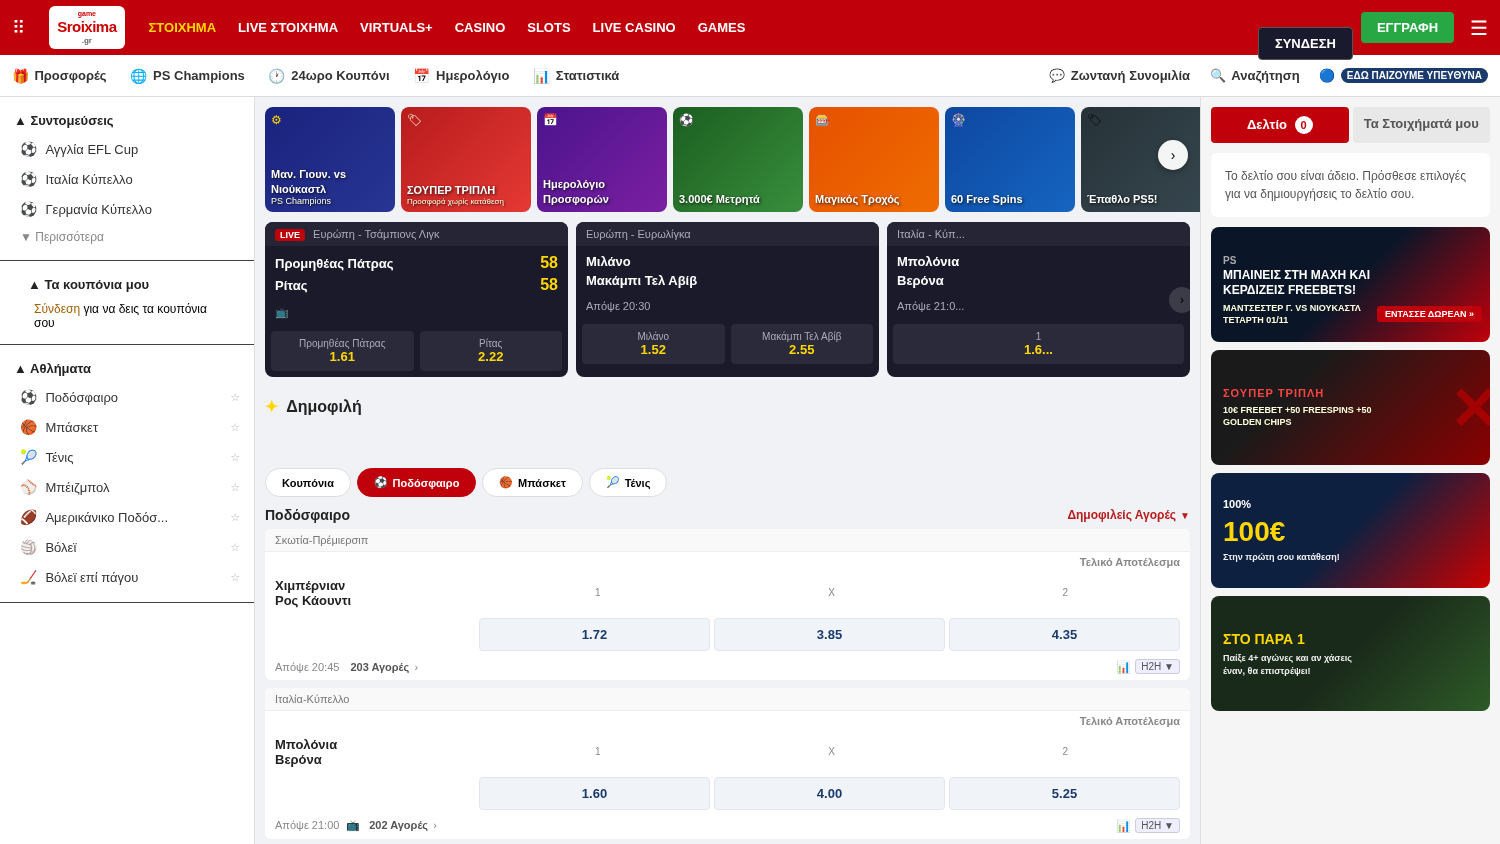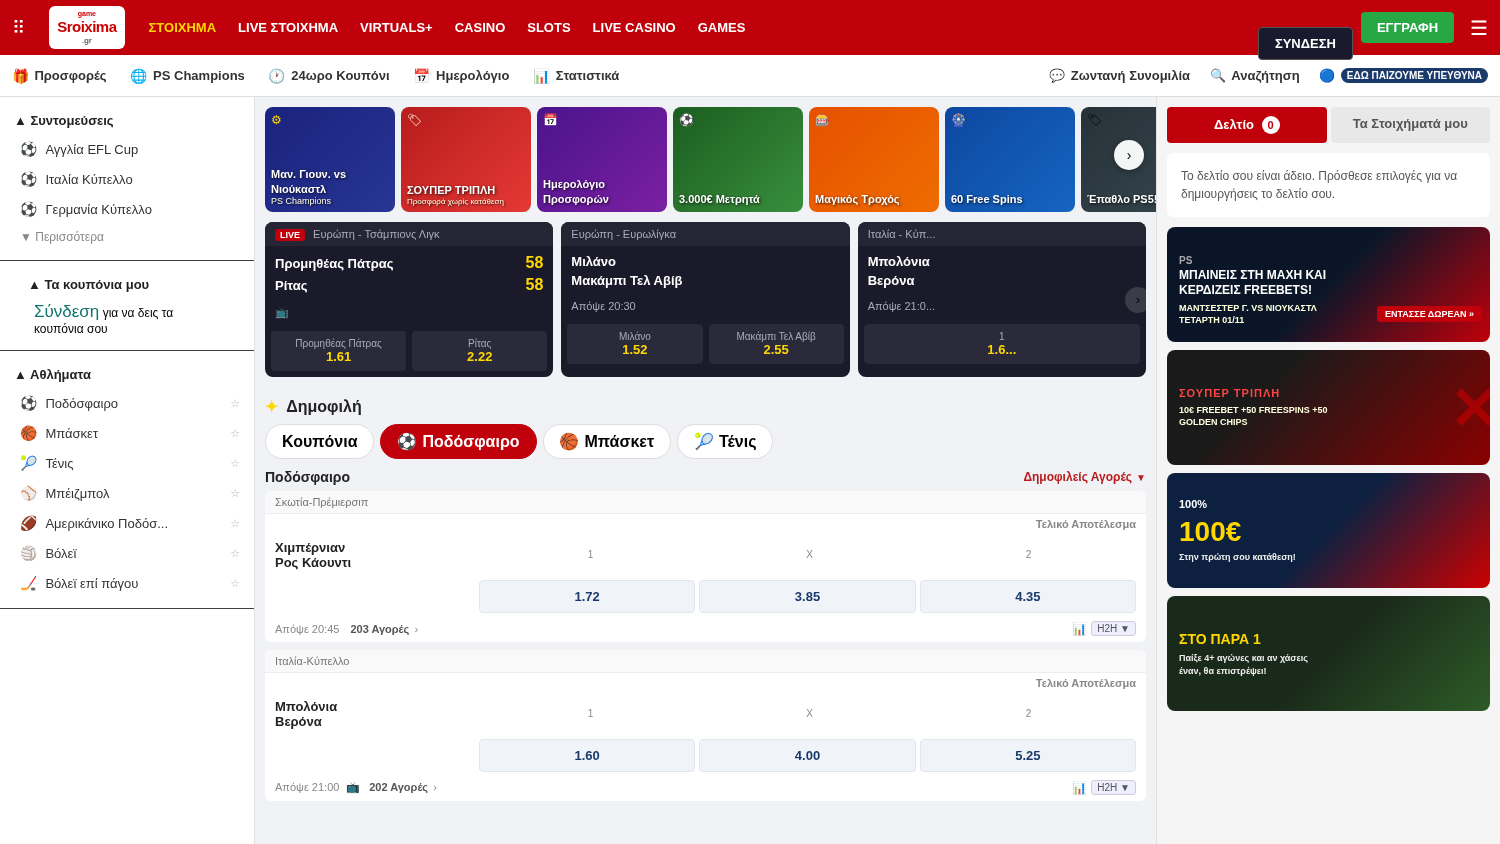--- a/index.html
+++ b/index.html
@@ -150,21 +150,21 @@
     .sidebar-item-left { display: flex; align-items: center; gap: 8px; }
     .sidebar-item .sport-icon { font-size: 14px; }
     .sidebar-item .pin-icon { font-size: 11px; color: #bbb; }
     .sidebar-more {
       padding: 6px 14px 6px 20px;
       color: #888;
       font-size: 12px;
       cursor: pointer;
     }
     .sidebar-coupon-section { padding: 10px 14px; }
-    .sidebar-coupon-link { color: #0f766e; font-size: 17px; cursor: pointer; }
+    .sidebar-coupon-link { color: #a16207; font-size: 12px; cursor: pointer; }
 
     
     .content-area {
       flex: 1;
       overflow-y: auto;
       background: #f0f2f5;
     }
 
     
     .promo-row {
@@ -274,25 +274,26 @@
       display: flex;
       gap: 6px;
       margin-bottom: 10px;
     }
     .pop-tab {
       padding: 7px 16px;
       border-radius: 20px;
       border: 1px solid #ddd;
       background: white;
       cursor: pointer;
-      font-size: 16px;
+      font-size: 11px;
       font-weight: 600;
       display: flex;
       align-items: center;
       gap: 5px;
+      margin-top: 44px;
     }
     .pop-tab.active { background: #c0000a; color: white; border-color: #c0000a; }
     .popular-sport-title {
       display: flex;
       justify-content: space-between;
       align-items: center;
       font-size: 14px;
       font-weight: 700;
       color: #222;
       margin-bottom: 6px;
@@ -368,21 +369,21 @@
       border: 1px solid #ccd;
       border-radius: 3px;
       padding: 1px 5px;
       font-size: 10px;
       color: #555;
       cursor: pointer;
     }
 
     
     .right-panel {
-      width: 344px;
+      width: 300px;
       background: #f5f5f5;
       border-left: 1px solid #e0e0e0;
       overflow-y: auto;
       flex-shrink: 0;
       padding: 10px;
     }
     .betslip-tabs {
       display: flex;
       gap: 4px;
       margin-bottom: 10px;

